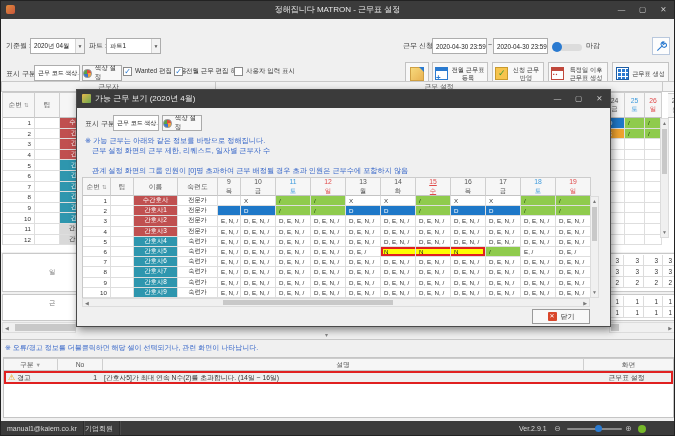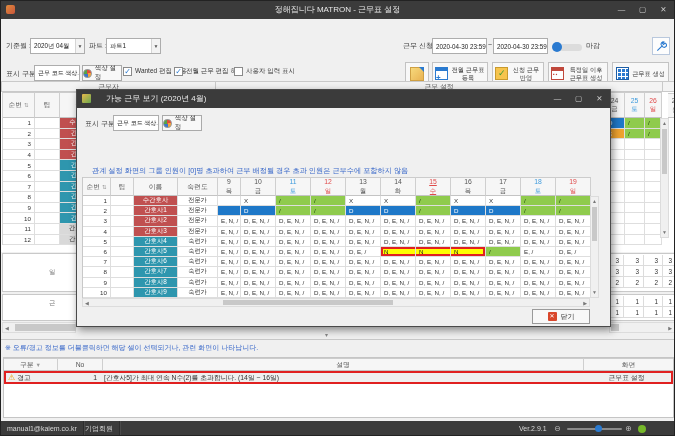--- a/index.html
+++ b/index.html
@@ -73,21 +73,21 @@
 .panel{position:absolute;background:#fff;border:1px solid #c9c9c9}
 .sgrid{position:absolute;display:grid;grid-template-columns:20px 20px 19px 14px}
 .sc{border-right:1px solid #dcdcdc;border-bottom:1px solid #dcdcdc;font-size:6.4px;color:#333;display:flex;align-items:center;justify-content:flex-end;padding-right:4px;background:#fff}
 .frag{position:absolute;font-size:6.4px;color:#777}
 .splitter{position:absolute;color:#888;font-size:6px}
 
 
 .dialog{position:absolute;left:75px;top:88px;width:535px;height:238px;background:#f0f0f0;border:1px solid #4a4a4a;box-shadow:2px 3px 8px rgba(0,0,0,.45);z-index:10}
 .dlg-titlebar{position:absolute;left:0;top:0;right:0;height:18px;background:#3b3b3b;color:#ececec;font-size:8px}
 .dlg-icon{position:absolute;left:5px;top:4px;width:9px;height:9px;border-radius:1px;background:linear-gradient(135deg,#e8b84b,#6aa84f)}
-.dlg-title{position:absolute;left:29px;top:0;height:20px;line-height:18px}
+.dlg-title{position:absolute;left:18px;top:0;height:20px;line-height:18px}
 .dlg-controls{position:absolute;right:0;top:0;display:flex}
 .info{position:absolute;font-size:7.2px;color:#3565c8;white-space:nowrap}
 .dlg-table{position:absolute;left:5px;top:87px;display:grid;grid-template-columns:28px 23px 44px 40px 23px repeat(10,35px);grid-template-rows:19px repeat(10,10.2px);background:#fff;border-left:1px solid #c8c8c8}
 .sort-glyph{font-size:5.5px;color:#999;margin-left:2px}
 .close-btn{position:absolute;left:455px;top:219px;width:58px;height:15px;background:#f8f8f8;border:1px solid #9a9a9a;display:flex;align-items:center;justify-content:center;gap:4px;font-size:7px;color:#333}
 .x-ico{width:9px;height:9px;background:#d9472b;color:#fff;font-size:6px;line-height:9px;text-align:center;border-radius:1px}
 
 
 .err-sep{position:absolute;left:0;top:338px;right:0;height:1px;background:#c8c8c8}
 .err-note{position:absolute;left:4px;top:342px;font-size:7px;color:#3565c8}
@@ -396,20 +396,22 @@
     <div class="lbl" style="left:8px;top:29px">표시 구분 :</div>
     <div class="combo" style="left:36px;top:25px;width:46px;font-size:6px">
       <span>근무 코드 색상...</span>
 
     </div>
     <div class="sm-btn" style="left:85px;top:25px;width:40px">
       <span class="ico-wheel"></span>
       <span>색상 설정</span>
     </div>
 
+    <div class="info" style="left:8px;top:46px">※ 가능 근무는 아래와 같은 정보를 바탕으로 정해집니다.</div>
+    <div class="info" style="left:15px;top:56px">근무 설정 화면의 근무 제한, 리퀘스트, 일자별 근무자 수</div>
     <div class="info" style="left:15px;top:76px">관계 설정 화면의 그룹 인원이 [0]명 초과하여 근무 배정될 경우 초과 인원은 근무수에 포함하지 않음</div>
 
     <div class="dlg-table">
         <div class="hc">순번<span class="sort-glyph">⇅</span></div>
         <div class="hc">팀</div>
         <div class="hc">이름</div>
         <div class="hc">숙련도</div>
         <div class="hc day">
           <div class="d-num ">9</div>
           <div class="d-week ">목</div>

